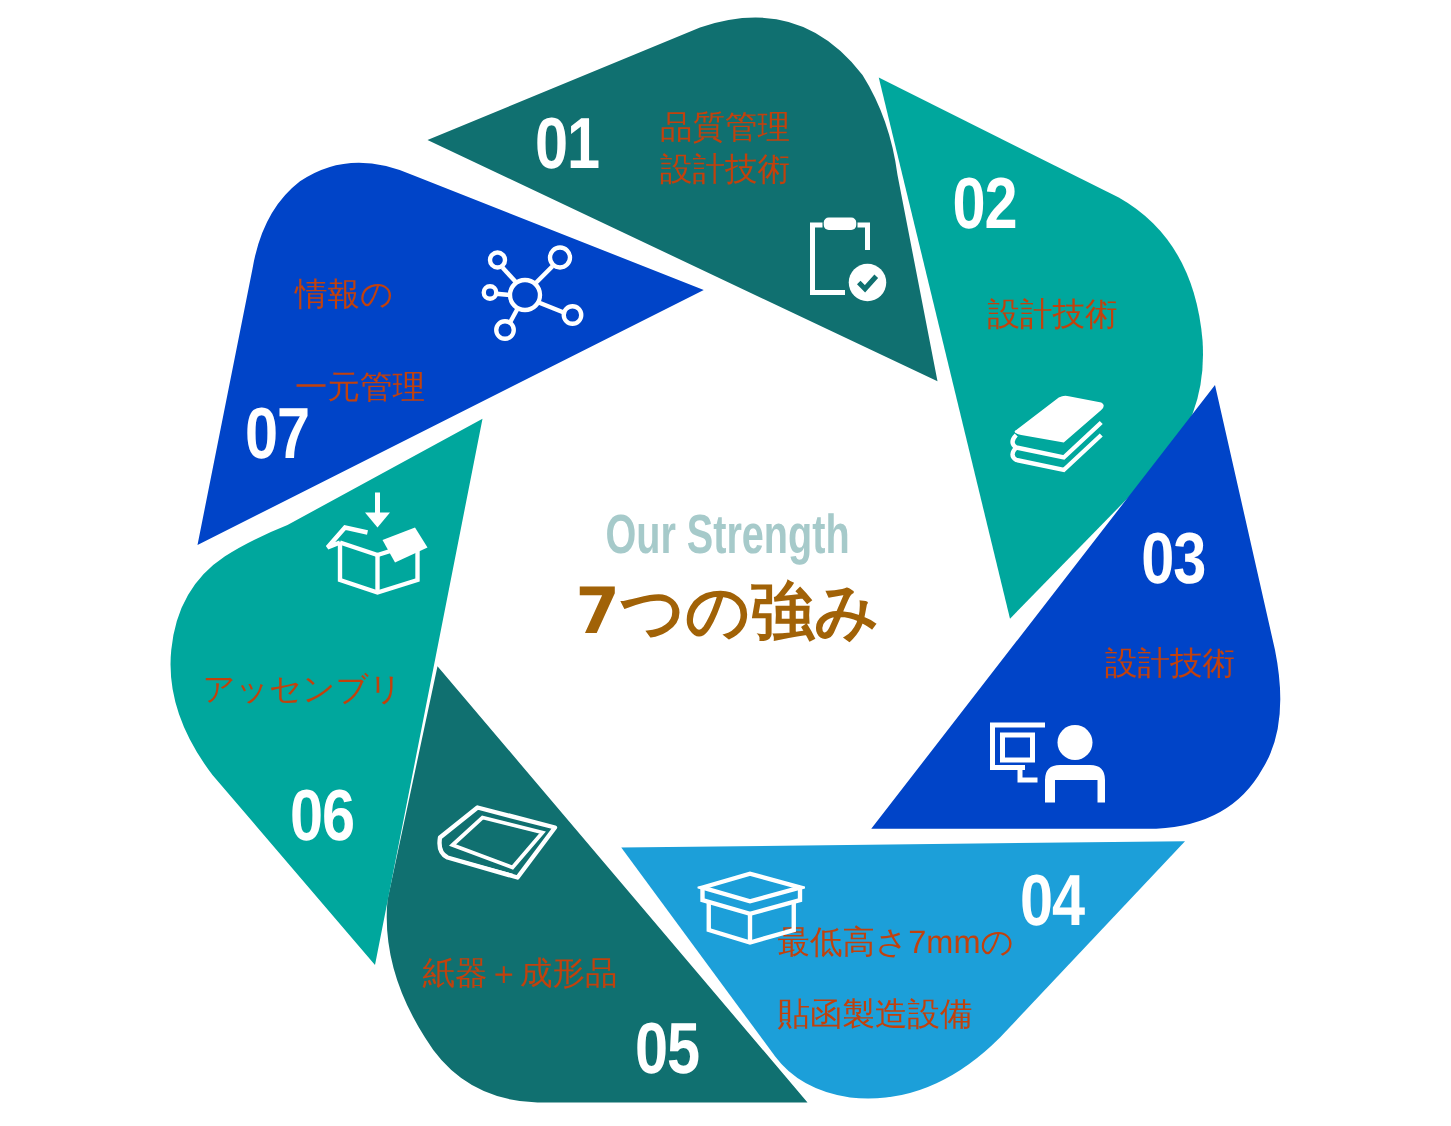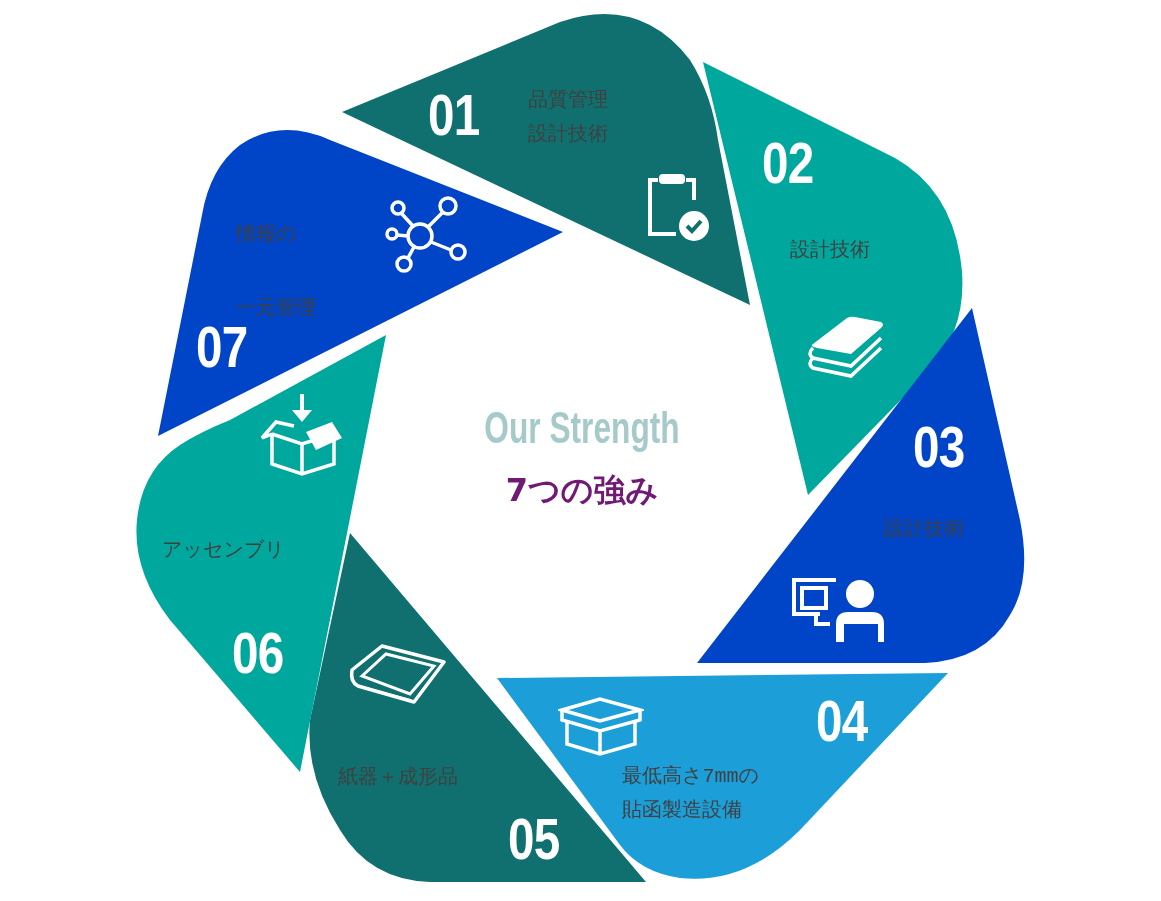--- a/index.html
+++ b/index.html
@@ -1,22 +1,22 @@
 <!DOCTYPE html>
 <html><head>
 <meta charset="utf-8">
 <style>
   html, body { margin:0; padding:0; background:#ffffff; }
   body { width:1161px; height:901px; position:relative; overflow:hidden; font-family:"DejaVu Sans", sans-serif; }
   svg.petals { position:absolute; left:0; top:0; }
-  .lbl { position:absolute; color:#404040; font-family:Liberation Mono, monospace; font-size:20px; line-height:30px; white-space:nowrap; }
+  .lbl { position:absolute; color:#c2410c; font-family:Liberation Sans, sans-serif; font-size:26px; line-height:30px; white-space:nowrap; }
   .num { position:absolute; color:#ffffff; font-family:"Liberation Sans", sans-serif; font-weight:bold; font-size:58px; line-height:58px; transform:scaleX(0.82); transform-origin:left top; letter-spacing:-1px; }
   .icon { position:absolute; }
   .center-en { position:absolute; left:446px; top:403px; width:272px; text-align:center; color:#A6CACA; font-family:"Liberation Sans", sans-serif; font-weight:bold; font-size:44px; line-height:50px; transform:scaleX(0.72); transform-origin:center; letter-spacing:0px; }
-  .center-jp { position:absolute; left:446px; top:465px; width:272px; text-align:center; color:#701a75; font-family:"DejaVu Sans", sans-serif; font-weight:bold; font-size:32px; line-height:50px; }
+  .center-jp { position:absolute; left:446px; top:465px; width:272px; text-align:center; color:#a16207; font-family:"DejaVu Sans", sans-serif; font-weight:bold; font-size:51px; line-height:50px; }
 </style>
 </head>
 <body>
 
 <svg class="petals" width="1161" height="901" viewBox="0 0 1161 901">
 
   <path fill="#107070" d="M342 112 L560 22 Q640 -5 690 60 Q712 95 718 140 L750 305 L342 112 Z"></path>
 
   <path fill="#00A79D" d="M703 62 L895 158 Q955 192 962 272 Q966 330 930 370 L808 495 L703 62 Z"></path>
 
@@ -57,21 +57,21 @@
 <div class="lbl" style="left:856px;top:515px;margin-left:28px;">設計技術</div>
 <svg class="icon" style="left:790px;top:574px;" width="100" height="72" viewBox="0 0 100 72">
   <path d="M46 6 H4 V40 H30" fill="none" stroke="#fff" stroke-width="4"></path>
   <rect x="12" y="14" width="24" height="20" fill="none" stroke="#fff" stroke-width="4"></rect>
   <path d="M26 40 V50 H40" fill="none" stroke="#fff" stroke-width="4"></path>
   <circle cx="70" cy="20" r="14" fill="#fff"></circle>
   <path d="M46 68 V50 Q46 38 58 38 H82 Q94 38 94 50 V68 H88 V50 H54 V68 Z" fill="#fff"></path>
 </svg>
 
 <div class="num" style="left:816px;top:692px;">04</div>
-<div class="lbl" style="left:622px;top:762px;">最低高さ7mmの</div>
+<div class="lbl" style="left:622px;top:738px;">最低高さ7mmの</div>
 <div class="lbl" style="left:622px;top:796px;">貼函製造設備</div>
 <svg class="icon" style="left:558px;top:696px;" width="86" height="62" viewBox="0 0 86 62">
   <path d="M4 14 L42 3 L82 14 L42 25 Z" fill="none" stroke="#fff" stroke-width="3.5"></path>
   <path d="M4 14 V24 L42 35 L82 24 V14" fill="none" stroke="#fff" stroke-width="3.5"></path>
   <path d="M9 26 V48 L42 58 L77 48 V26" fill="none" stroke="#fff" stroke-width="3.5"></path>
   <path d="M42 35 V58" stroke="#fff" stroke-width="3.5"></path>
 </svg>
 
 <div class="num" style="left:508px;top:810px;">05</div>
 <div class="lbl" style="left:338px;top:763px;">紙器＋成形品</div>

